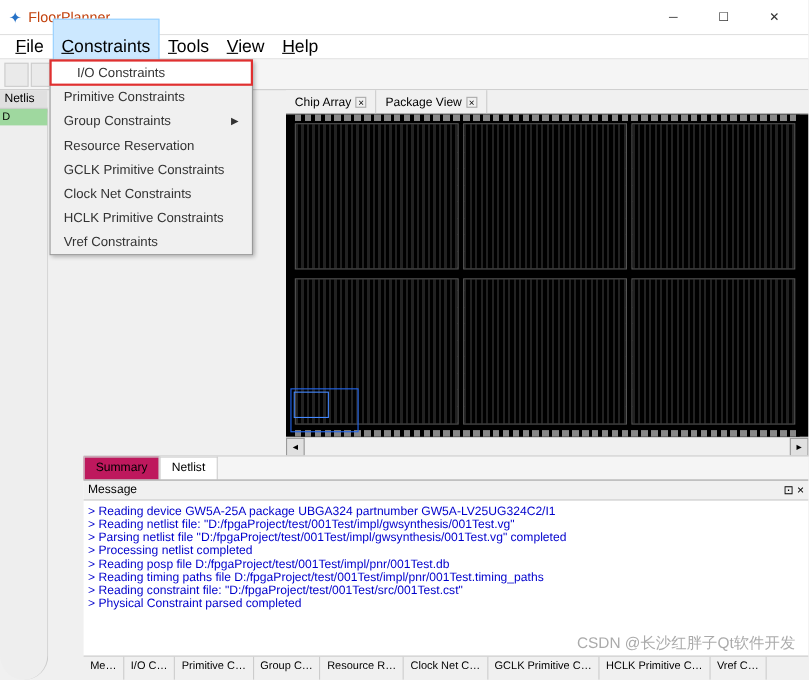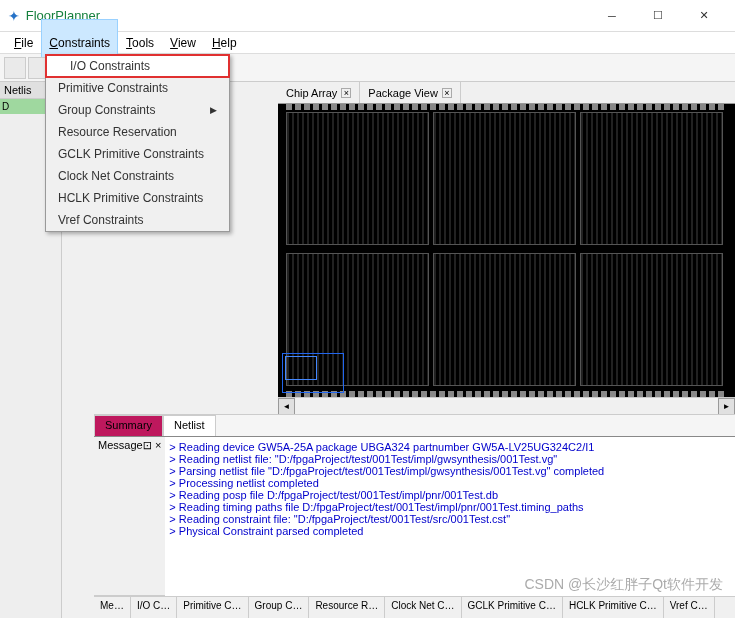--- a/index.html
+++ b/index.html
@@ -1,38 +1,38 @@
 <!DOCTYPE html>
 <html><head>
   <meta charset="utf-8">
   <style>
     * { box-sizing: border-box; margin: 0; padding: 0; font-family: 'Segoe UI', Tahoma, sans-serif; }
     body { width: 735px; height: 618px; background: #f0f0f0; overflow: hidden; position: relative; }
 
     .titlebar { height: 32px; background: #fff; display: flex; align-items: center; padding: 0 8px; border-bottom: 1px solid #ddd; }
     .titlebar-icon { color: #2672c7; margin-right: 6px; font-size: 14px; }
-    .titlebar-title { font-size: 13px; flex: 1; color: #15803d; }
+    .titlebar-title { font-size: 13px; flex: 1; color: #c2410c; }
     .win-btns { display: flex; }
     .win-btn { width: 46px; height: 32px; display: flex; align-items: center; justify-content: center; font-size: 11px; color: #333; cursor: pointer; }
 
-    .menubar { height: 22px; background: #fff; display: flex; align-items: center; padding-left: 6px; font-size: 12px; border-bottom: 1px solid #ddd; }
+    .menubar { height: 22px; background: #fff; display: flex; align-items: center; padding-left: 6px; font-size: 16px; border-bottom: 1px solid #ddd; }
     .menu-item { padding: 2px 8px; cursor: pointer; }
     .menu-item.active { background: #cce8ff; border: 1px solid #99d1ff; padding: 16px 7px; }
     .menu-item u { text-decoration: underline; }
 
     .toolbar { height: 28px; background: #f5f5f5; border-bottom: 1px solid #ccc; display:flex; align-items:center; padding-left:4px; gap:2px;}
     .toolbar-btn { width: 22px; height: 22px; background:#eaeaea; border:1px solid #ccc; }
 
     .dropdown { position: absolute; top: 54px; left: 45px; width: 185px; background: #f0f0f0; border: 1px solid #999; box-shadow: 2px 2px 4px rgba(0,0,0,.3); z-index: 100; }
     .dropdown-item { height: 22px; line-height: 22px; padding: 0 12px; font-size: 12px; color: #333; cursor: pointer; display:flex; justify-content:space-between; align-items:center;}
     .dropdown-item.highlighted { outline: 2px solid #e03030; outline-offset: -1px; background:#fff;padding-left:24px;}
     .dropdown-arrow { font-size:9px; }
 
     .main-area { position: absolute; top: 82px; left: 0; right: 0; bottom: 0; display: flex; }
-    .left-panel { width: 62px; background: #eee; border-right: 1px solid #ccc; }
+    .left-panel { width: 44px; background: #eee; border-right: 1px solid #ccc; border-radius: 22px; }
     .netlist-label{font-size:11px;padding:2px 4px;background:#e0e0e0;border-bottom:1px solid #ccc;}
     .tree-item{font-size:10px;padding:2px;background:#9fd89f;}
 
     .canvas-area { flex: 1; display: flex; flex-direction: column; margin-left: 32px; }
     .canvas-tabs { height: 22px; background: #f0f0f0; border-bottom: 1px solid #999; display: flex; font-size: 11px; margin-left:184px;}
     .canvas-tab { padding: 2px 8px; border-right: 1px solid #ccc; display:flex; align-items:center; gap:4px;}
     .canvas-tab .close-x { font-size:9px; border:1px solid #aaa; width:10px;height:10px;line-height:8px;text-align:center;}
 
     .chip-canvas { flex: 1; background: #000; margin-left:184px; position: relative; overflow:hidden;}
     .chip-grid { position:absolute; top:8px; left:8px; right:8px; bottom:8px; }
@@ -44,21 +44,21 @@
     .minimap-inner{position:absolute;left:2px;top:2px;width:32px;height:24px;border:1px solid #4488ff;}
 
     .scrollbar-h{height:17px;background:#f0f0f0;border-top:1px solid #ccc;margin-left:184px;display:flex;}
     .sb-btn{width:17px;height:17px;background:#e0e0e0;border:1px solid #999;font-size:8px;display:flex;align-items:center;justify-content:center;}
     .sb-track{flex:1;}
 
     .bottom-tabs1 { height: 22px; background: #f5f5f5; border-top:1px solid #ccc; display: flex; font-size: 11px;}
     .bot-tab { padding: 3px 10px; border:1px solid #ccc; border-bottom:none; background:#be185d;}
     .bot-tab.active { background:#fff;}
 
-    .msg-panel { height: 160px; background:#fff; border-top:1px solid #888; display:flex; flex-direction:row;}
+    .msg-panel { height: 160px; background:#fff; border-top:1px solid #888; display:flex; flex-direction:column;}
     .msg-header { font-size:11px; padding:2px 4px; background:#f0f0f0; border-bottom:1px solid #ccc; display:flex; justify-content:space-between;}
     .msg-body { flex:1; overflow:auto; padding:4px; font-family:'Consolas',monospace; font-size:11px; color:#0000cc;}
     .msg-line{white-space:nowrap;}
     .msg-line::before{content:"> "; }
 
     .status-tabs { height: 22px; background:#f0f0f0; border-top:1px solid #ccc; display:flex; font-size:10px;}
     .status-tab{padding:3px 6px; border-right:1px solid #ccc; white-space:nowrap; overflow:hidden;}
 
     .watermark{position:absolute;right:12px;bottom:24px;font-size:14px;color:rgba(100,100,100,.55);z-index:200;pointer-events:none;}
   </style>

